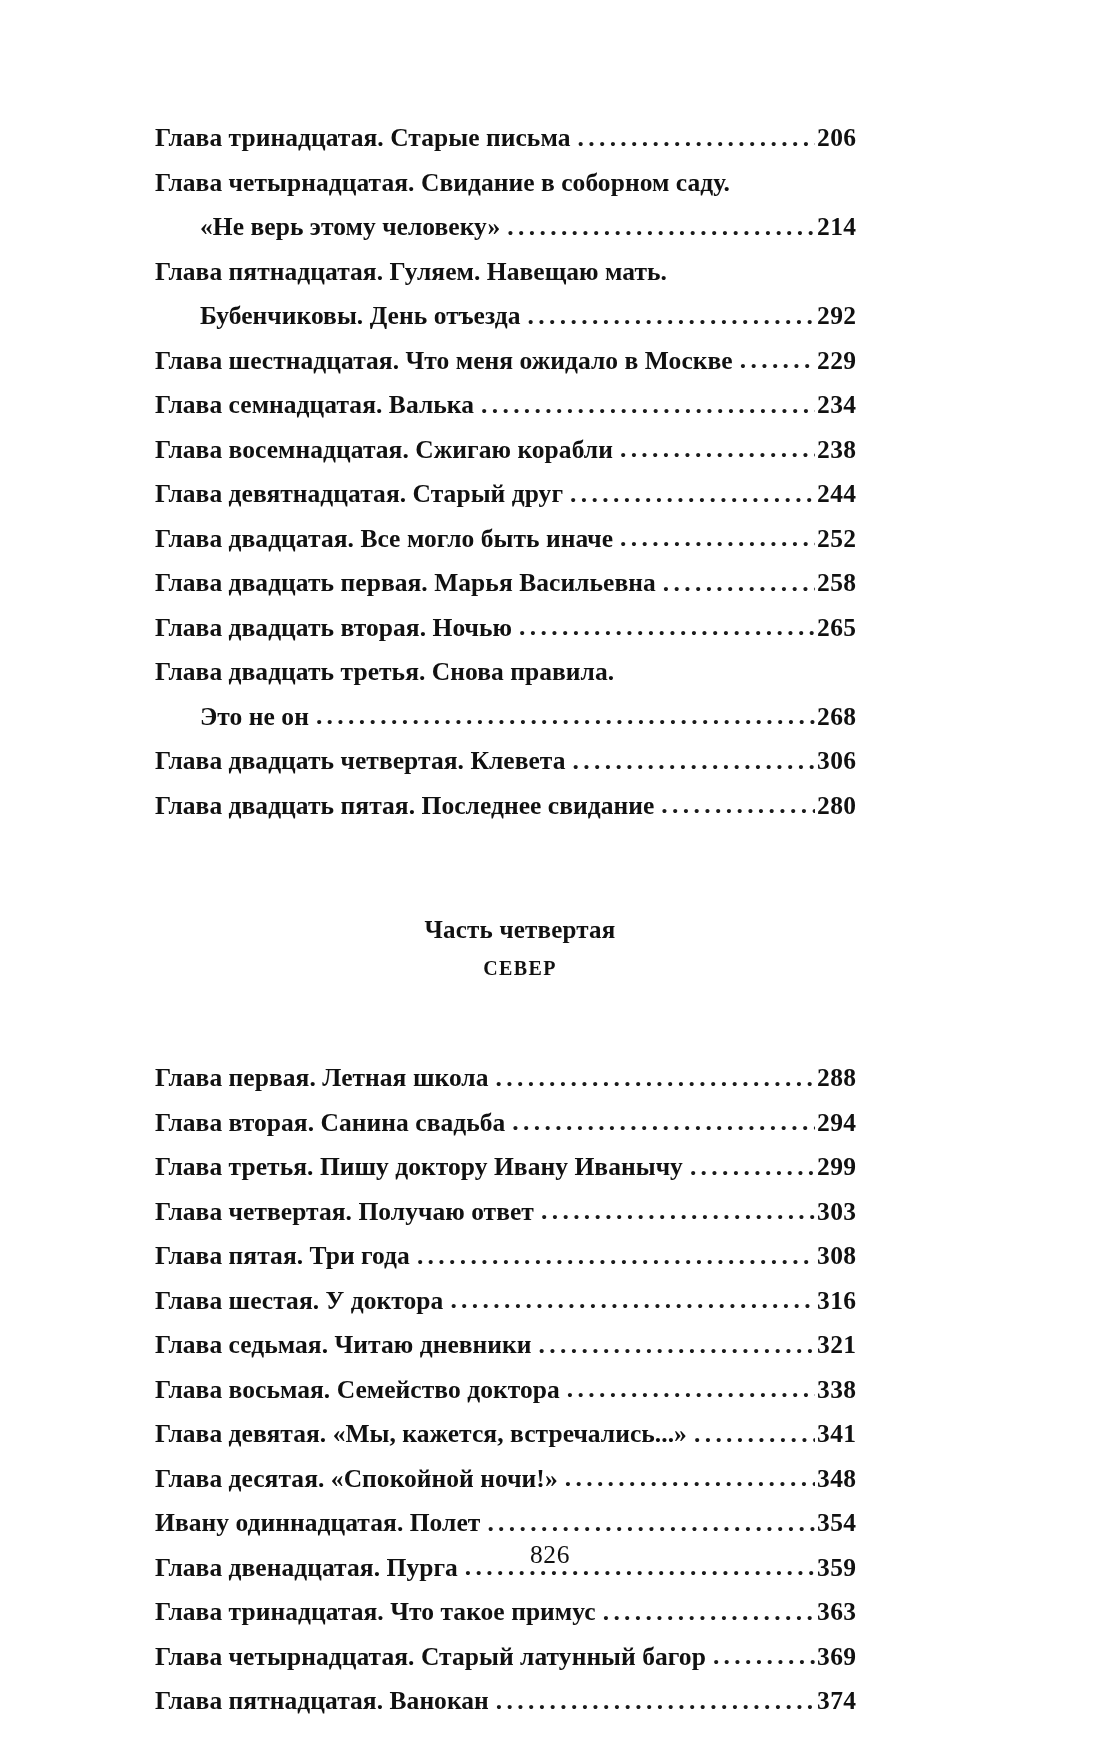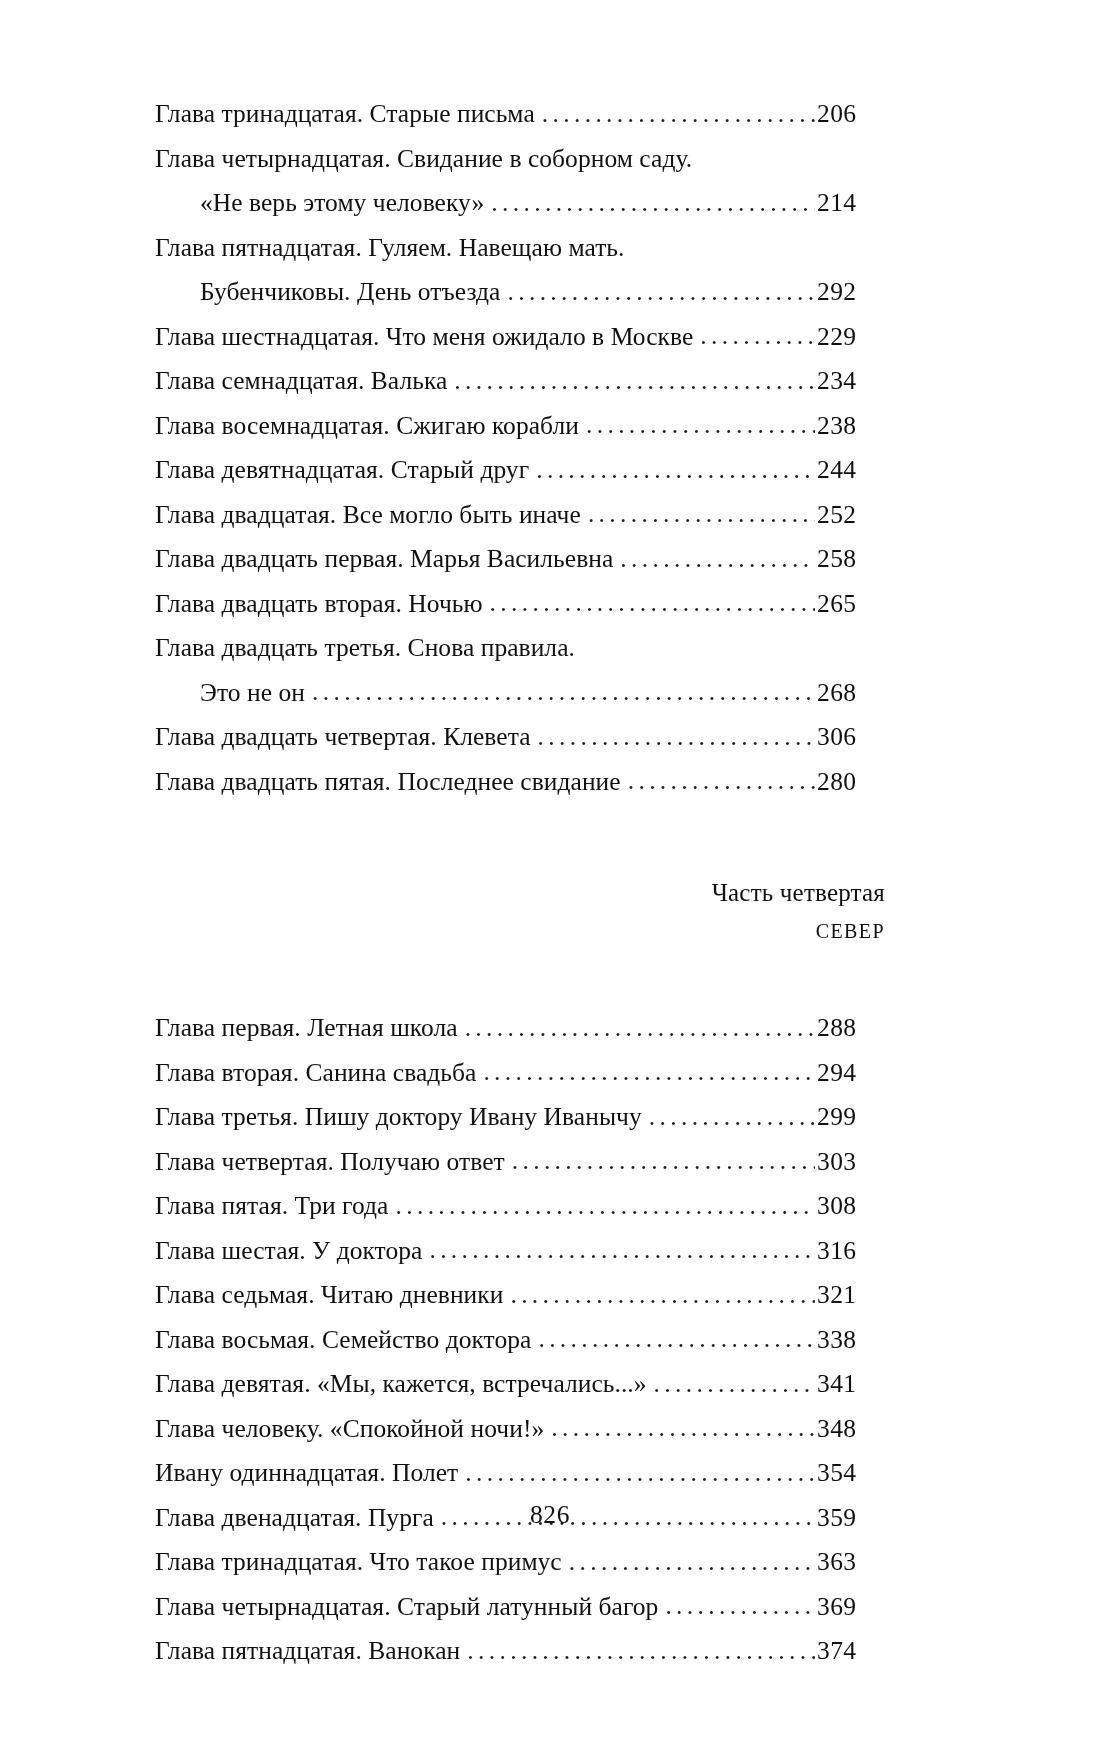--- a/index.html
+++ b/index.html
@@ -15,22 +15,23 @@
     position: relative;
     width: 1100px;
     height: 1742px;
     background: #ffffff;
     overflow: hidden;
     box-sizing: border-box;
   }
   #content {
     position: absolute;
     left: 155px;
-    top: 92px;
+    top: 116px;
     width: 730px;
+    font-weight: bold;
   }
   
   .toc-entry {
     display: block;
     margin: 0 0 0 0;
     padding: 0;
     font-size: 25.5px;
     line-height: 44.5px;
     white-space: nowrap;
   }
@@ -64,22 +65,22 @@
   .toc-page {
     flex: 0 0 auto;
     width: 68px;
     text-align: left;
     font-size: 25.5px;
     letter-spacing: 0.4px;
   }
 
   
   .part-heading {
-    text-align: right;
-    margin: 0;
+    text-align: center;
+    margin: 13px;
     padding: 0;
   }
   .part-heading .part-label {
     display: block;
     font-size: 25px;
     line-height: 38px;
     letter-spacing: 0.2px;
   }
   .part-heading .part-name {
     display: block;
@@ -87,21 +88,21 @@
     line-height: 38px;
     letter-spacing: 1.4px;
   }
   .gap-before-part { height: 70px; }
   .gap-after-part { height: 56px; }
 
   
   #folio {
     position: absolute;
     left: 0;
-    top: 1500px;
+    top: 1540px;
     width: 1100px;
     text-align: center;
     font-size: 25.5px;
     letter-spacing: 0.6px;
   }
 </style>
 </head>
 <body>
 
 <div id="page">
@@ -271,21 +272,21 @@
       </div>
       <div class="toc-entry">
         <div class="toc-row">
           <span class="toc-title">Глава девятая. «Мы, кажется, встречались...»</span>
           <span class="toc-leader"></span>
           <span class="toc-page">341</span>
         </div>
       </div>
       <div class="toc-entry">
         <div class="toc-row">
-          <span class="toc-title">Глава человеку. «Спокойной ночи!»</span>
+          <span class="toc-title">Глава десятая. «Спокойной ночи!»</span>
           <span class="toc-leader"></span>
           <span class="toc-page">348</span>
         </div>
       </div>
       <div class="toc-entry">
         <div class="toc-row">
           <span class="toc-title">Ивану одиннадцатая. Полет</span>
           <span class="toc-leader"></span>
           <span class="toc-page">354</span>
         </div>

